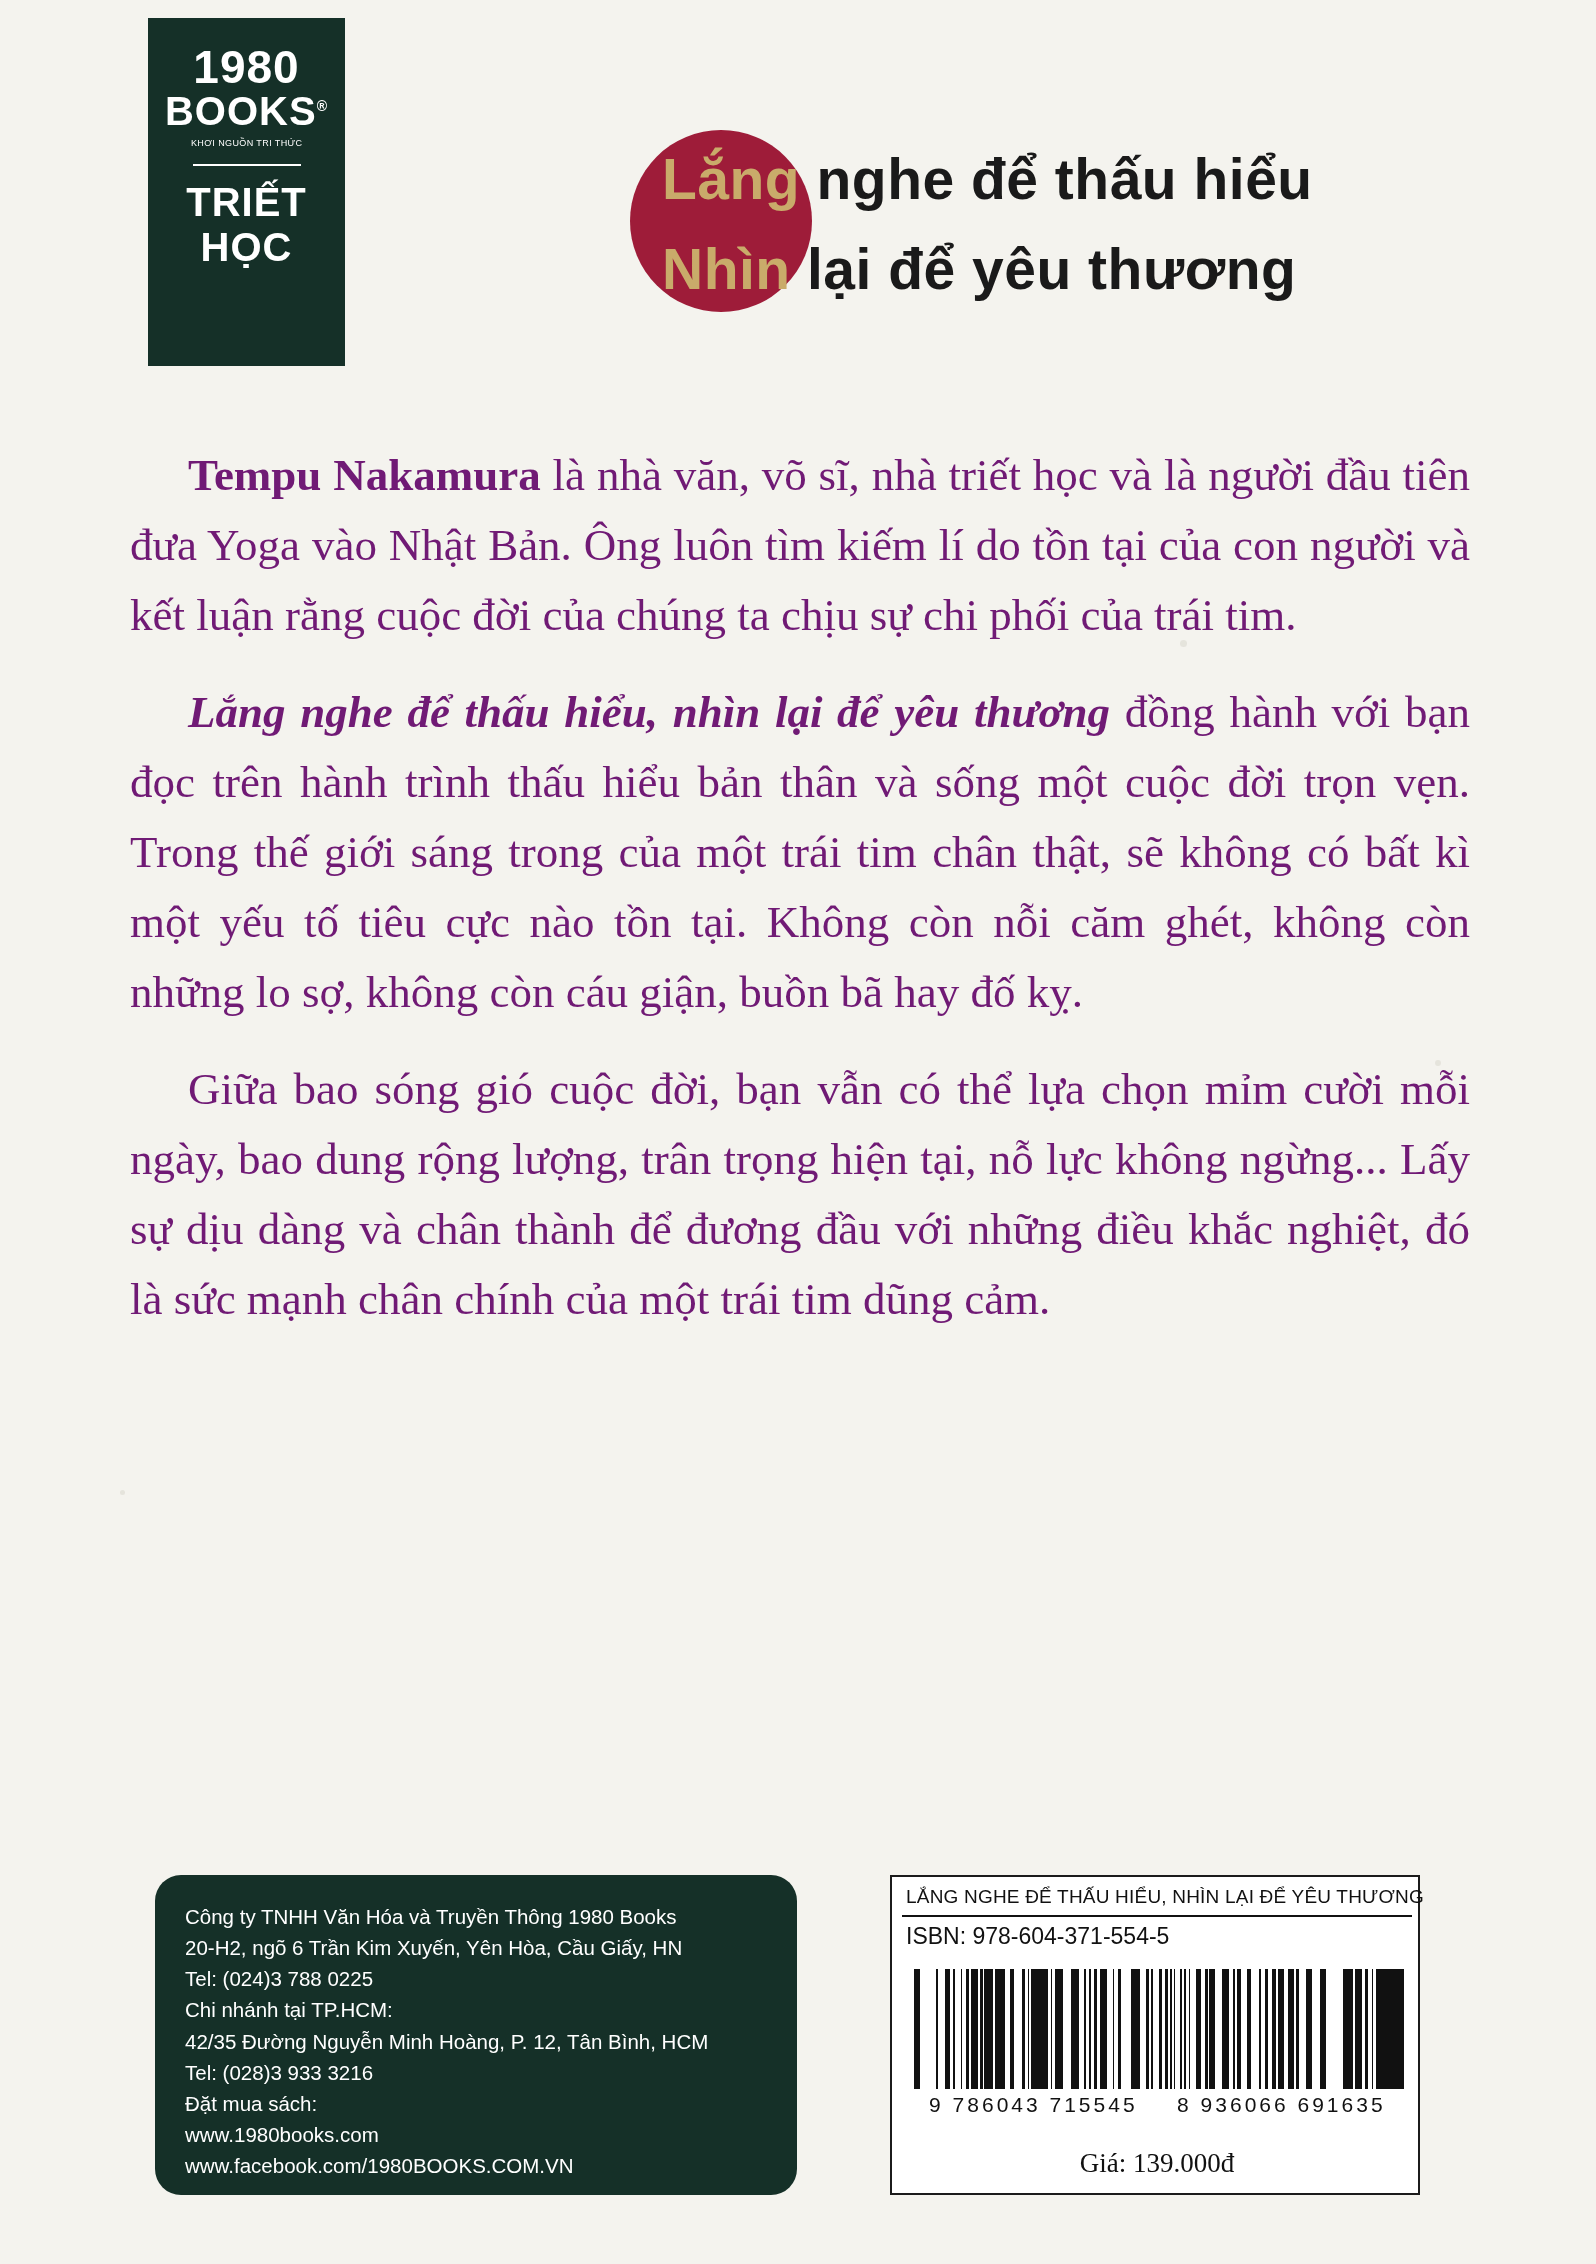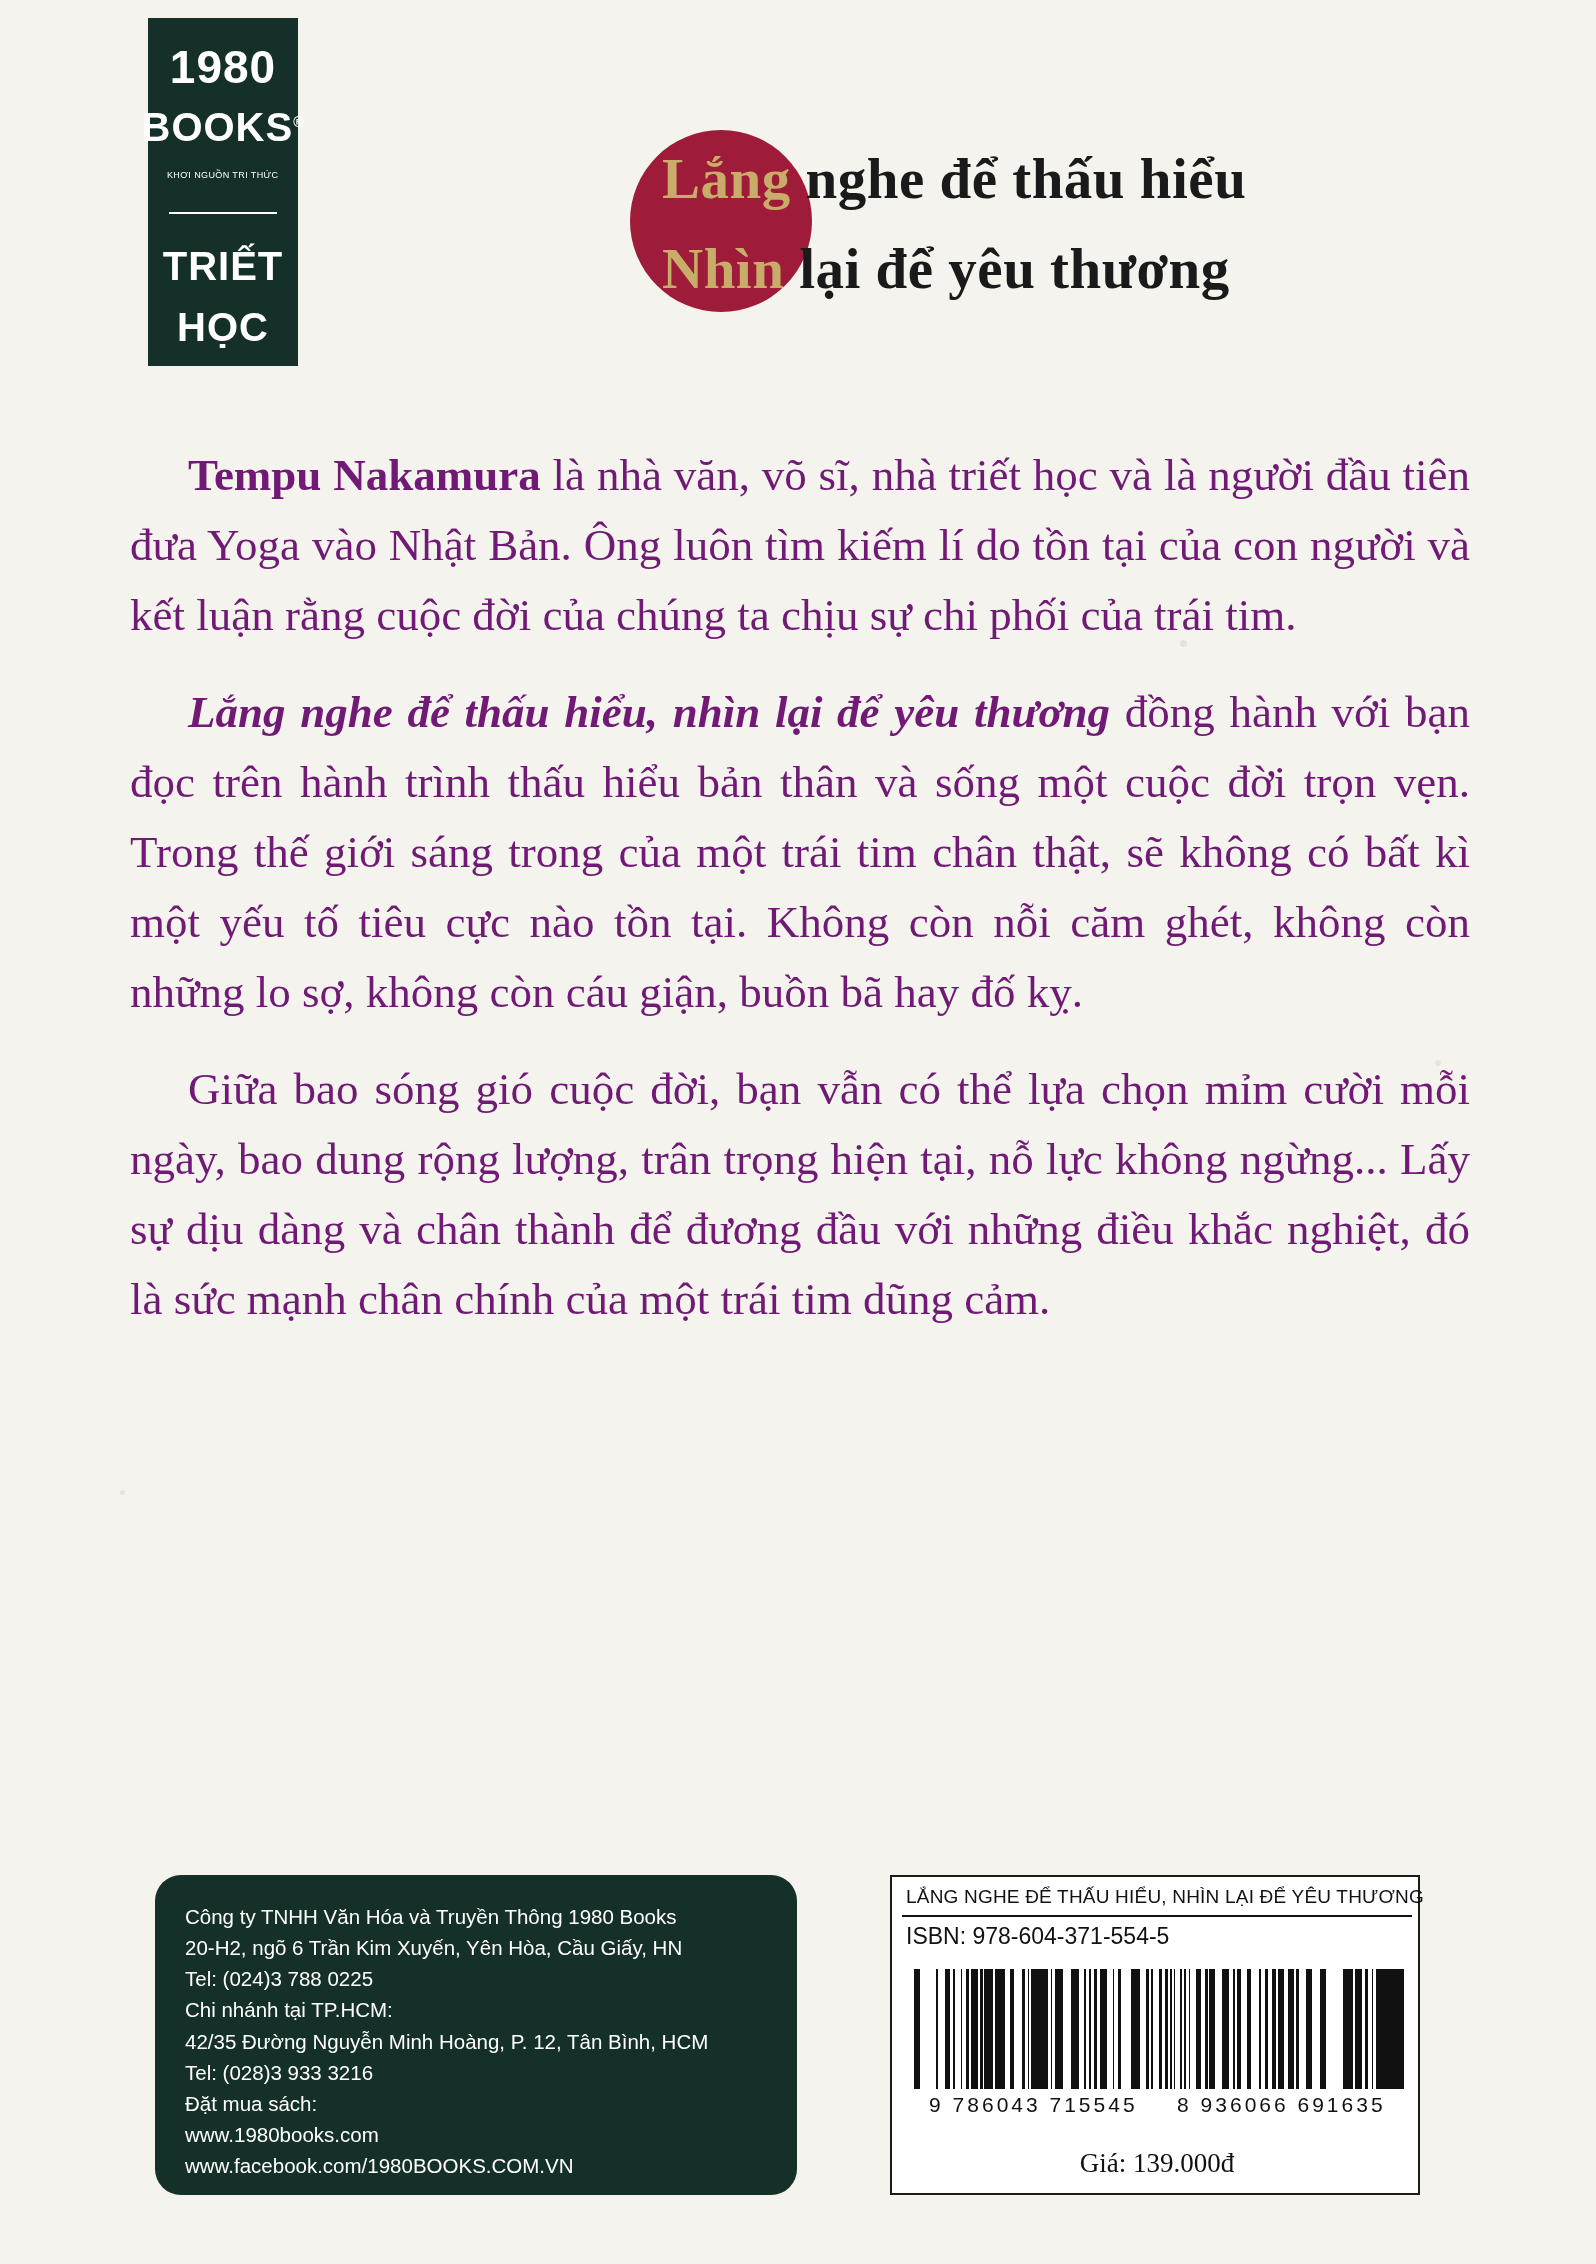--- a/index.html
+++ b/index.html
@@ -27,29 +27,28 @@
     left: 0;
     top: 0;
     width: 1596px;
     height: 400px;
   }
 
   .publisher-badge {
     position: absolute;
     left: 148px;
     top: 18px;
-    width: 150px;
+    width: 197px;
     height: 348px;
     background: #153028;
     display: flex;
     flex-direction: column;
     align-items: center;
     color: #ffffff;
     font-family: "Liberation Sans", sans-serif;
-    gap: 16px;
   }
   .pub-1980 {
     margin-top: 26px;
     font-size: 46px;
     font-weight: 700;
     letter-spacing: 1px;
     line-height: 1;
   }
   .pub-books {
     font-size: 40px;
@@ -95,21 +94,21 @@
     top: 20px;
     width: 182px;
     height: 182px;
     border-radius: 50%;
     background: #9e1c39;
   }
   .title-line {
     position: absolute;
     left: 42px;
     white-space: nowrap;
-    font-family: Liberation Serif, serif;
+    font-family: Liberation Sans, sans-serif;
     font-weight: 700;
     font-size: 57px;
     letter-spacing: 0.5px;
     color: #1a1a1a;
     text-align: right;
   }
   .title-line.l1 { top: 36px; }
   .title-line.l2 { top: 126px; }
   .title-line .hl {
     color: #c9ab6a;

